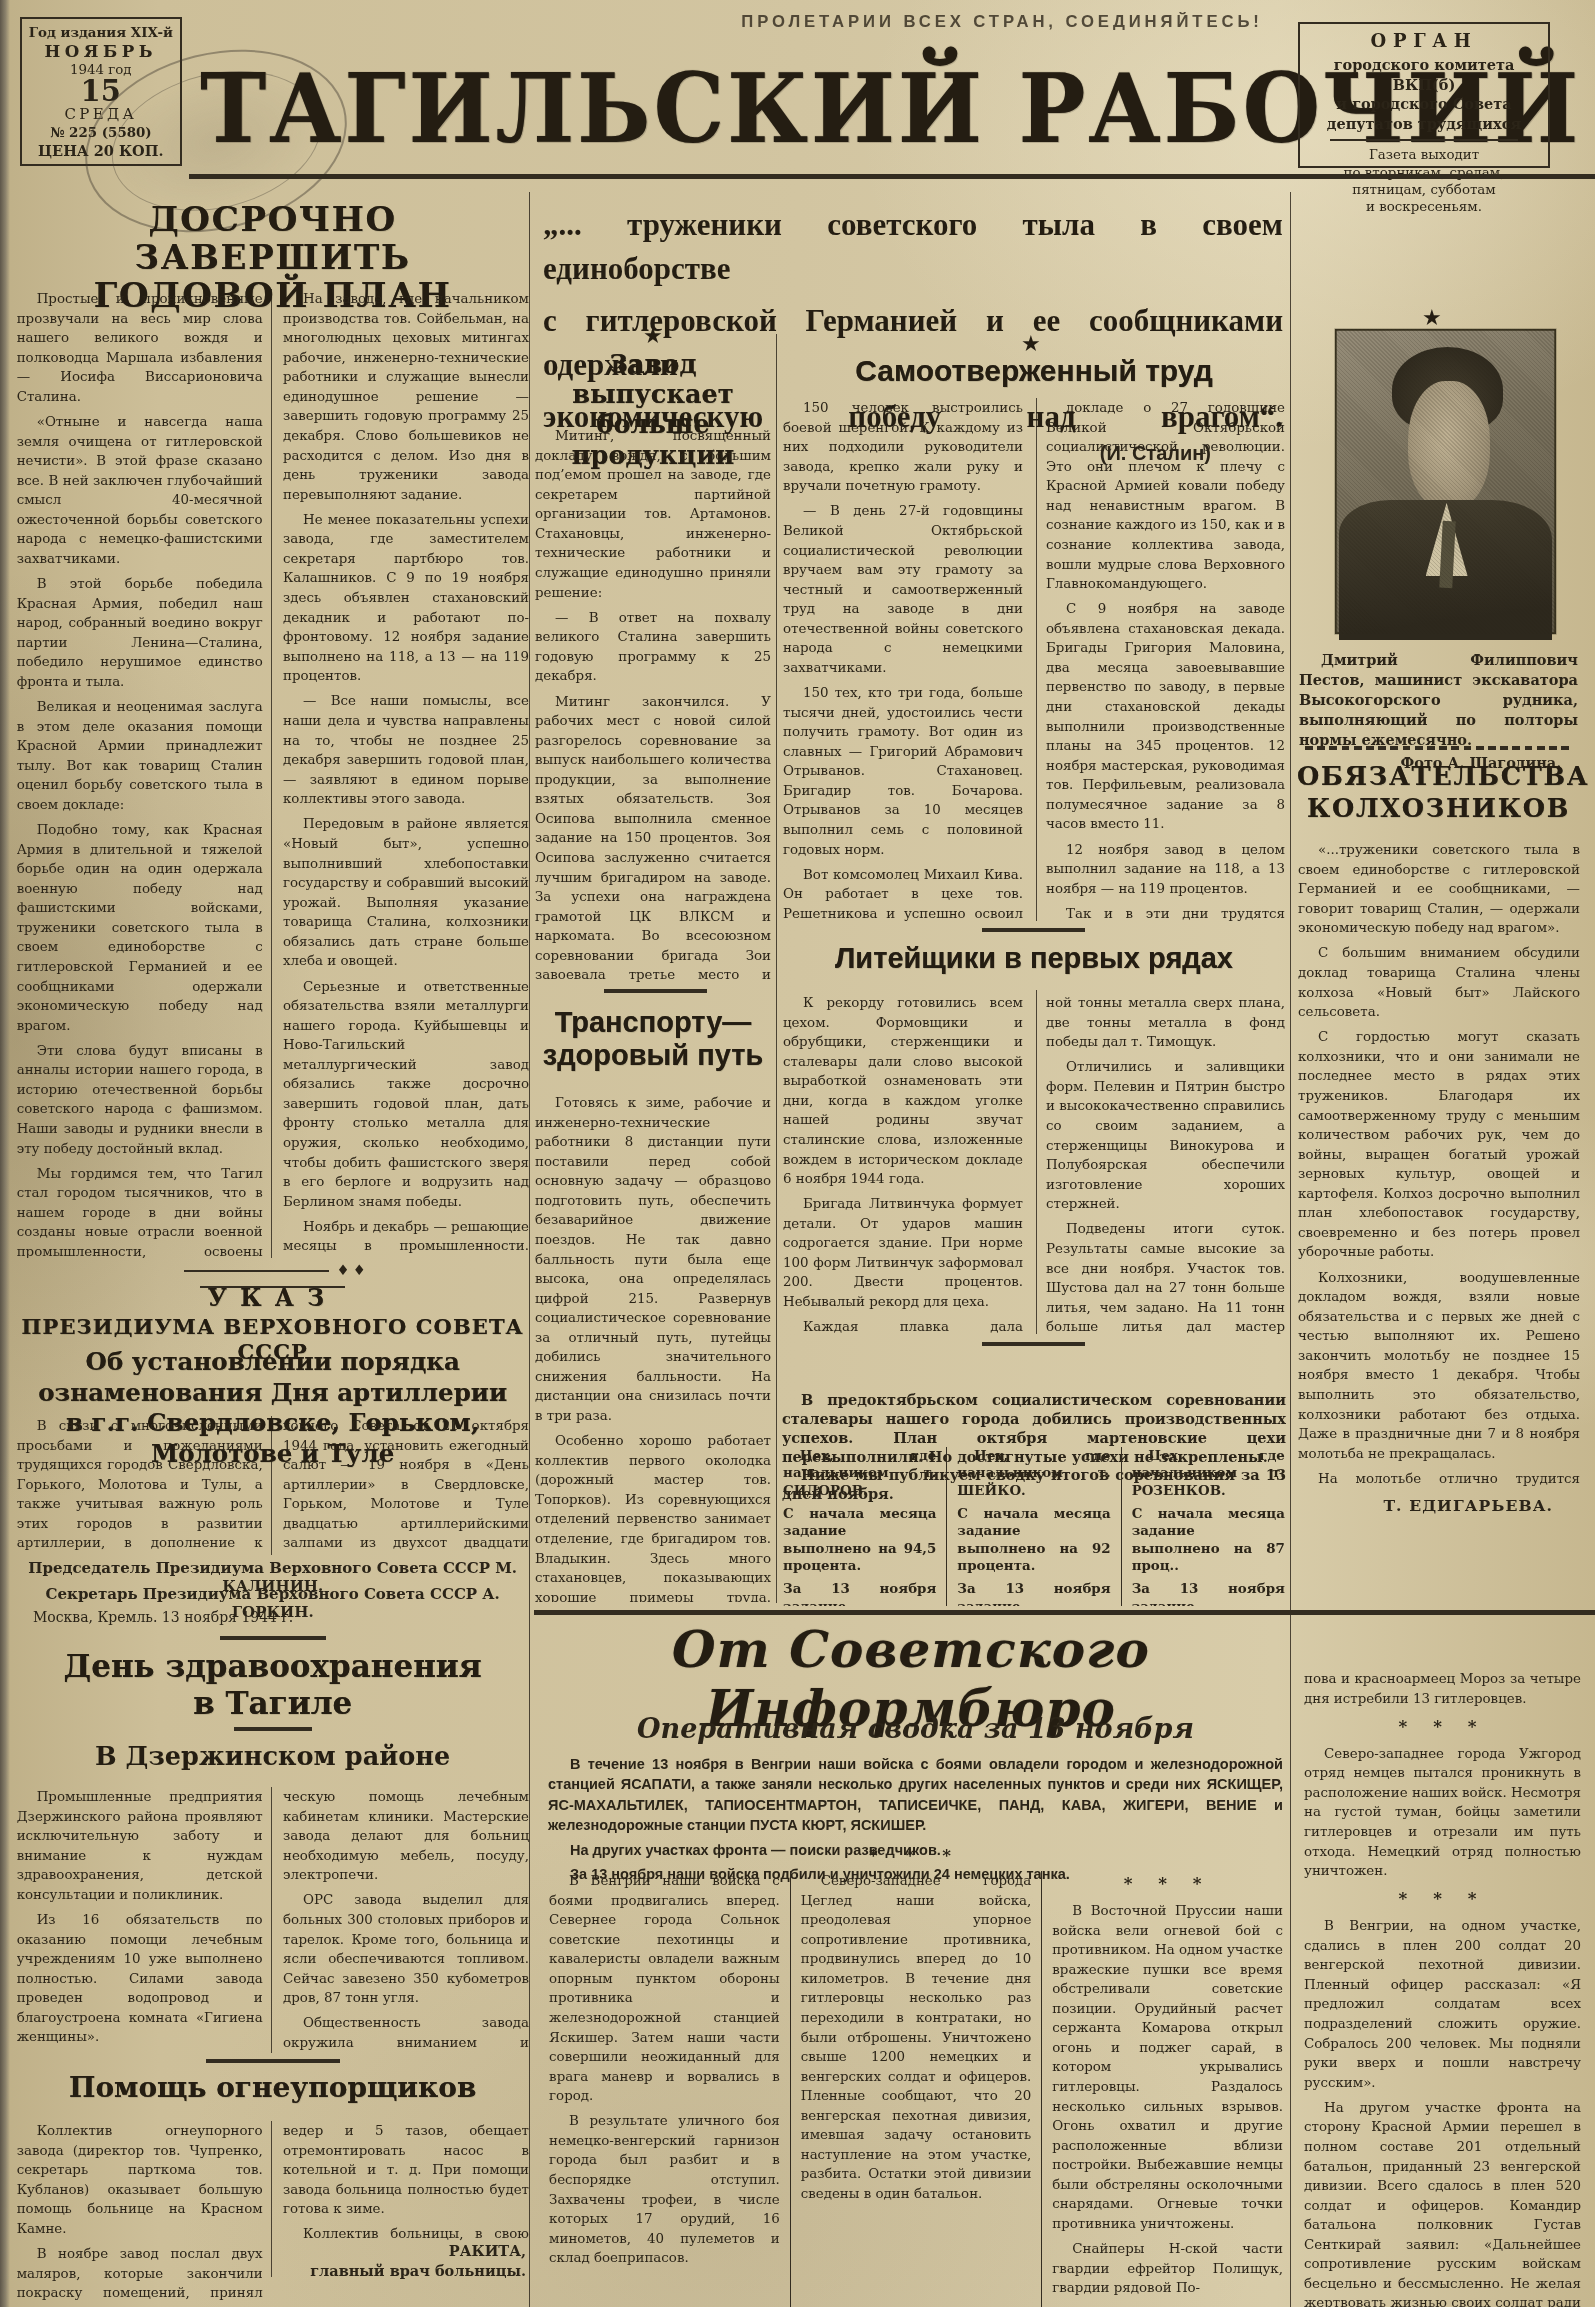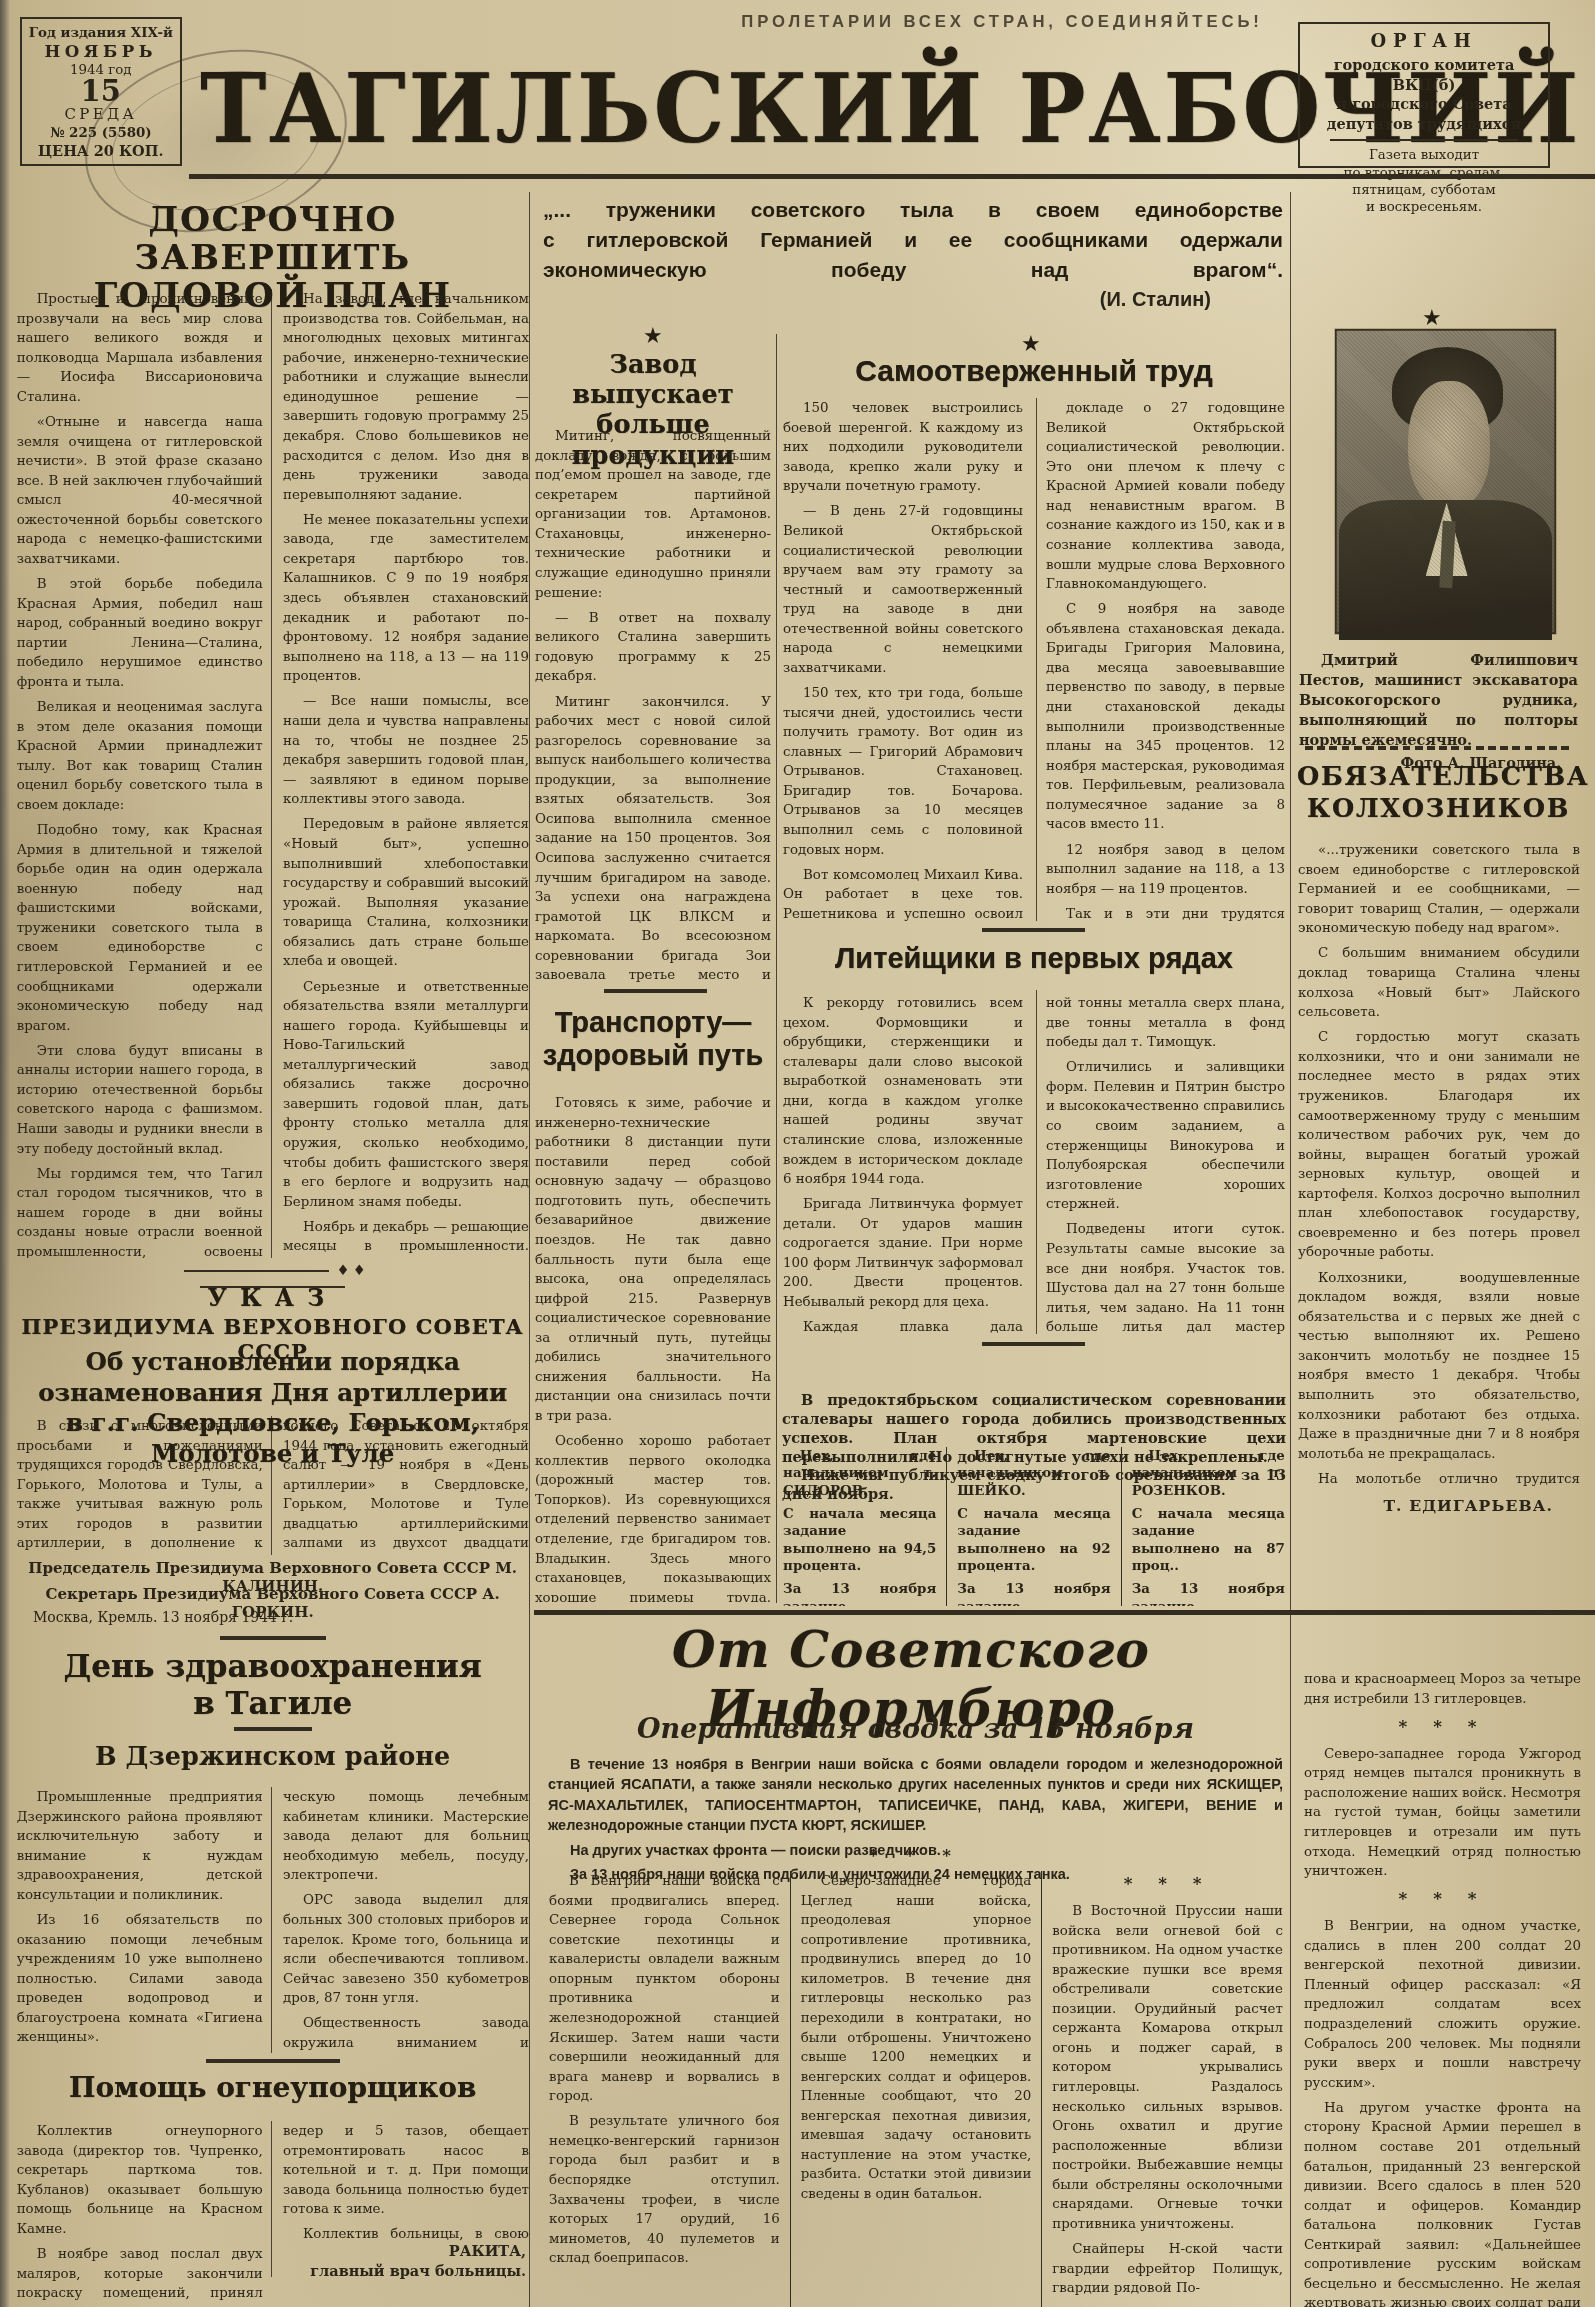--- a/index.html
+++ b/index.html
@@ -64,22 +64,22 @@
   .organbox{position:absolute;left:1298px;top:22px;width:252px;height:146px;border:2.2px solid var(--rule);
     text-align:center;padding:5.6px 6.7px;box-sizing:border-box;}
   .ob-line1{font-size:18px;font-weight:bold;letter-spacing:6.7px;margin-bottom:4.5px;}
   .ob-line{font-size:14.5px;font-weight:bold;line-height:1.35;}
   .ob-div{width:80%;height:1.7px;background:var(--rule);margin:5.6px auto;}
   .ob-sched{font-size:13.4px;line-height:1.3;}
   .mast-rule{position:absolute;left:189px;top:174px;width:1406px;height:5px;background:var(--rule);}
   
   .h-lead{position:absolute;left:16.7px;top:200px;width:512px;font-size:34px;line-height:1.12;letter-spacing:1.7px;}
   .quote{position:absolute;left:543px;top:195px;width:740px;}
-  .quote-line{font-family:Liberation Sans, sans-serif;font-weight:bold;font-size:21px;line-height:1.42;
-    text-align:justify;text-align-last:justify;color:#241d12;}
+  .quote-line{font-family:Liberation Serif, serif;font-weight:bold;font-size:31px;line-height:1.42;
+    text-align:justify;text-align-last:justify;color:#241d12;margin-top:8px;}
   .quote-attr{font-family:"Liberation Sans",sans-serif;font-weight:bold;font-size:20px;text-align:right;padding-right:72px;margin-top:3.3px;}
   .star{position:absolute;font-size:22px;color:#241d12;}
   .h-zavod{position:absolute;left:534px;top:349px;width:238px;font-size:25.6px;line-height:1.18;}
   .h-samo{position:absolute;left:782px;top:354px;width:504px;font-size:30px;}
   .h-transport{position:absolute;left:534px;top:1006px;width:238px;font-size:29px;line-height:1.15;}
   .h-litey{position:absolute;left:782px;top:942px;width:504px;font-size:29px;}
   .h-stal{position:absolute;left:782px;top:1353px;width:504px;font-size:25.6px;}
   .stal-intro{position:absolute;left:782px;top:1391px;width:504px;}
   .stal-intro p{margin:0;font-size:14.5px;font-weight:bold;line-height:1.3;text-align:justify;text-indent:19px;}
   .stal-cols{position:absolute;left:782px;top:1447px;width:504px;height:159px;}

